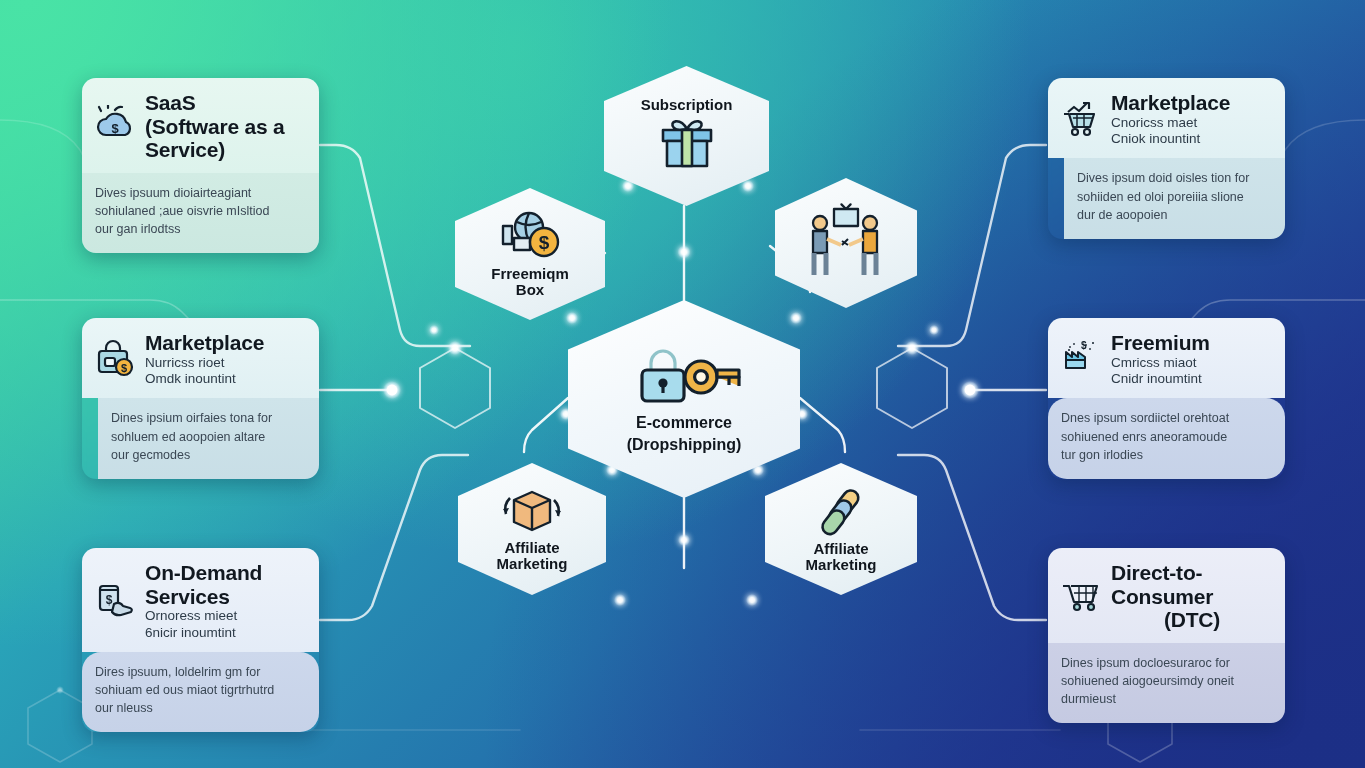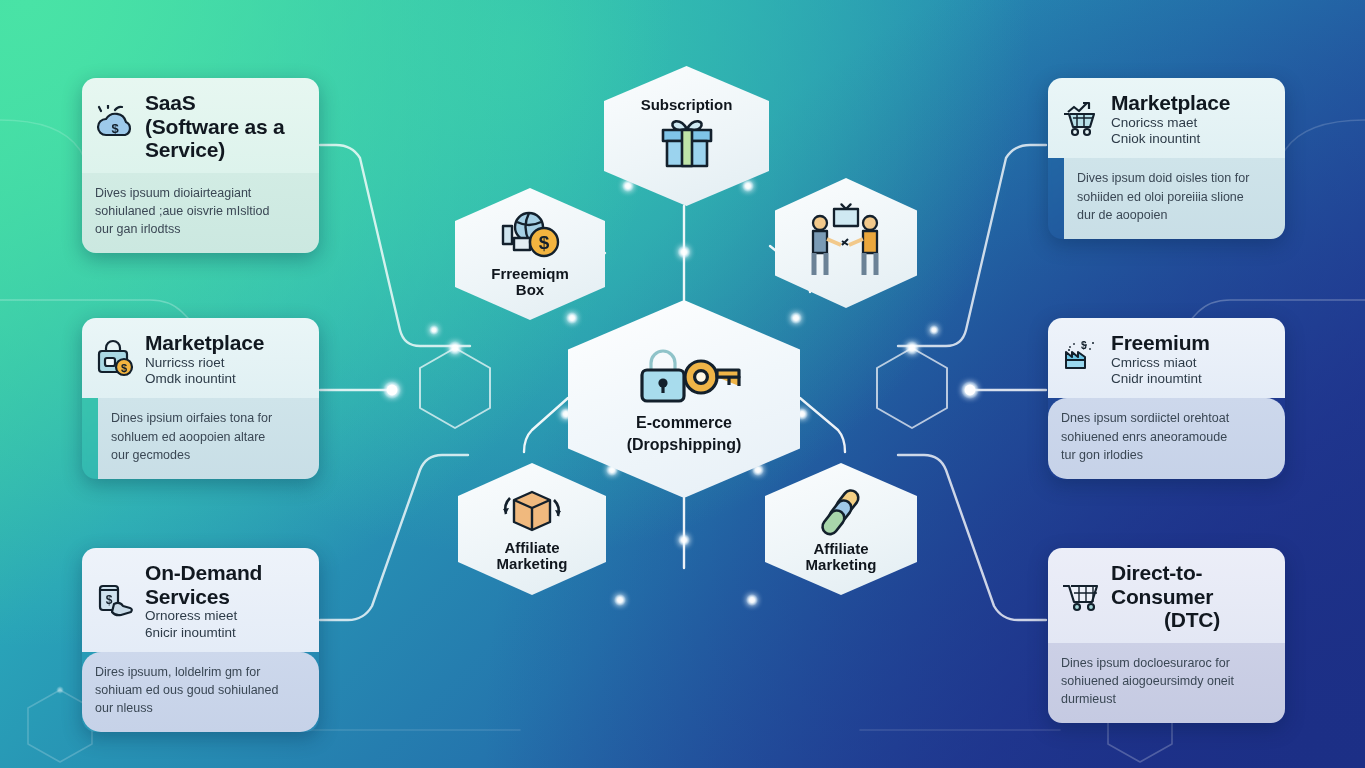--- a/index.html
+++ b/index.html
@@ -349,21 +349,21 @@
         </svg>
       </span>
       <div>
         <div class="ttl">On-Demand Services</div>
         <div class="sub">Ornoress mieet</div>
         <div class="sub">6nicir inoumtint</div>
       </div>
     </div>
     <div class="body">
       <div class="txt">Dires ipsuum, loldelrim gm for</div>
-      <div class="txt">sohiuam ed ous goud sohiulaned</div>
+      <div class="txt">sohiuam ed ous miaot tigrtrhutrd</div>
       <div class="txt">our nleuss</div>
     </div>
 
   </div>
 
   <div class="card c-teal" id="card-mkt-r">
     <div class="head">
       <span class="ico">
         <svg width="42" height="40" viewBox="0 0 42 40">
           <g stroke="#13202c" stroke-width="2.2" fill="none" stroke-linejoin="round">

